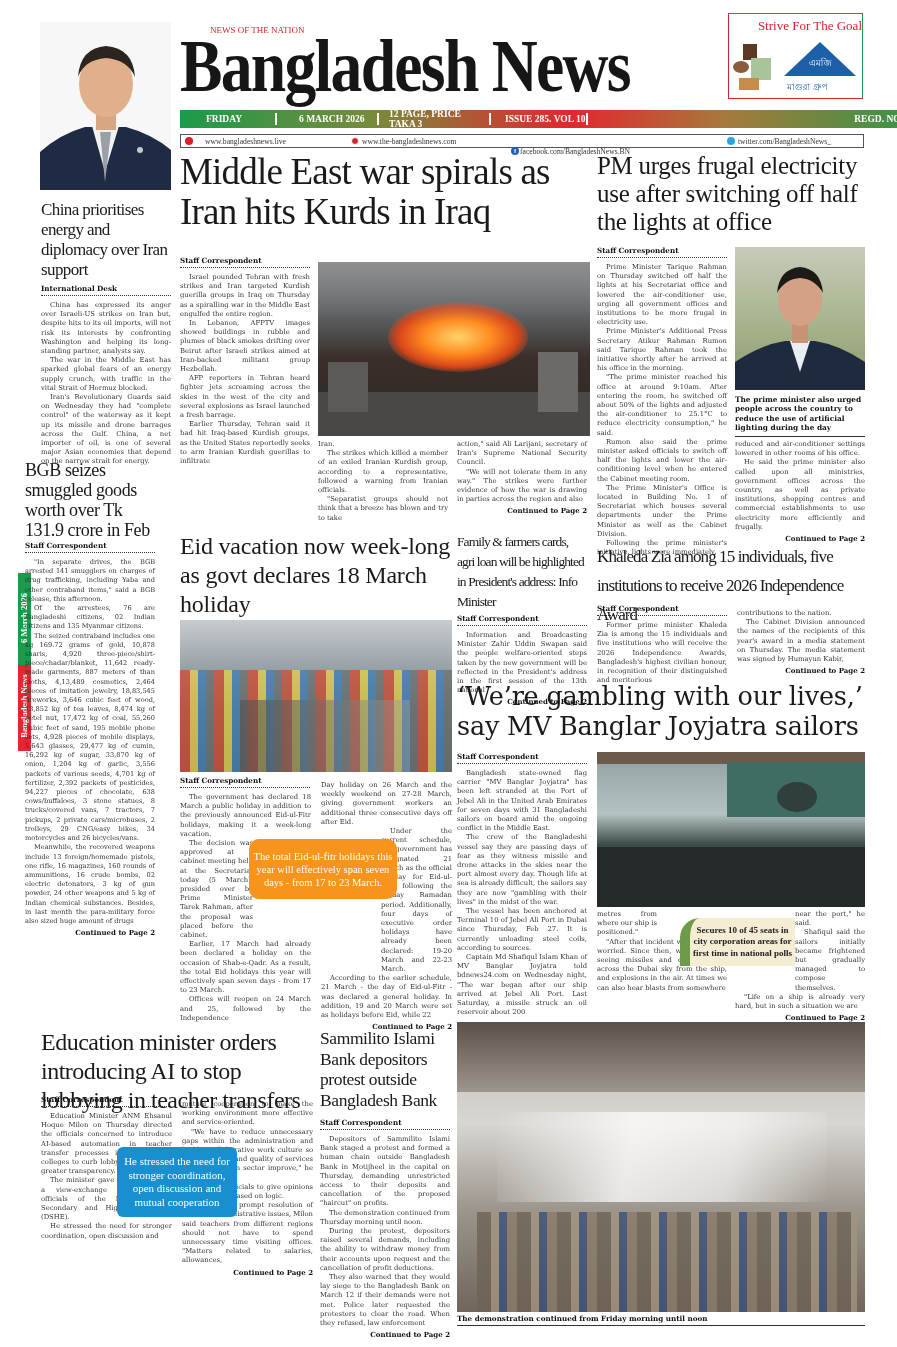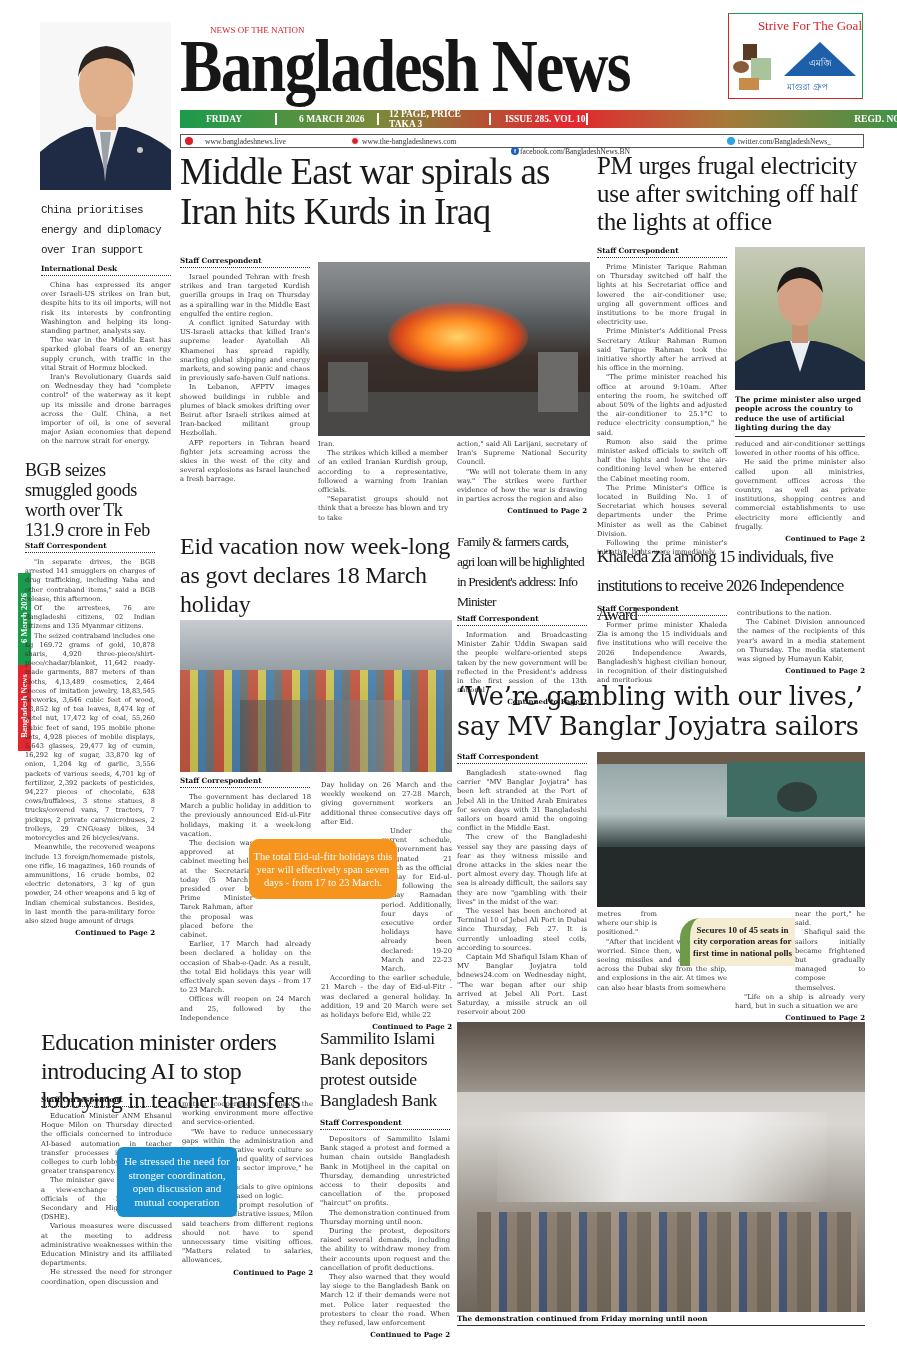--- a/index.html
+++ b/index.html
@@ -79,21 +79,21 @@
 </div>
 
 <div class="abs" style="left:18px;top:573px;width:13px;height:178px;">
   <div style="position:absolute;left:0;top:0;width:13px;height:92px;background:#1a9b4b;"></div>
   <div style="position:absolute;left:0;top:92px;width:13px;height:86px;background:#e3262f;"></div>
   <div style="position:absolute;left:-40px;top:40px;width:92px;transform:rotate(-90deg);color:#fff;font-weight:bold;font-size:8.5px;font-family:'Liberation Serif',serif;text-align:center;white-space:nowrap;">6 March 2026</div>
   <div style="position:absolute;left:-37px;top:128px;width:86px;transform:rotate(-90deg);color:#fff;font-weight:bold;font-size:8.5px;font-family:'Liberation Serif',serif;text-align:center;white-space:nowrap;overflow:hidden;">Bangladesh News</div>
 </div>
 
 <div class="abs" style="left:41px;top:200px;width:130px;">
-  <div class="hl" style="font-size:11px;line-height:20px;letter-spacing:-0.6px;font-family:Liberation Mono, monospace;">China prioritises energy and diplomacy over Iran support</div>
+  <div class="hl" style="font-size:17px;line-height:20px;letter-spacing:-0.6px;">China prioritises energy and diplomacy over Iran support</div>
   <div class="byline" style="margin-top:4px;">International Desk</div>
   <div class="body">
     <p>China has expressed its anger over Israeli-US strikes on Iran but, despite hits to its oil imports, will not risk its interests by confronting Washington and helping its long-standing partner, analysts say.</p>
     <p>The war in the Middle East has sparked global fears of an energy supply crunch, with traffic in the vital Strait of Hormuz blocked.</p>
     <p>Iran's Revolutionary Guards said on Wednesday they had "complete control" of the waterway as it kept up its missile and drone barrages across the Gulf. China, a net importer of oil, is one of several major Asian economies that depend on the narrow strait for energy.</p>
   </div>
 </div>
 
 <div class="abs" style="left:25px;top:460px;width:130px;">
   <div class="hl" style="font-size:18px;line-height:20px;letter-spacing:-0.4px;">BGB seizes smuggled goods worth over Tk 131.9 crore in Feb</div>
@@ -105,23 +105,23 @@
     <p>Meanwhile, the recovered weapons include 13 foreign/homemade pistols, one rifle, 16 magazines, 160 rounds of ammunitions, 16 crude bombs, 02 electric detonators, 3 kg of gun powder, 24 other weapons and 5 kg of Indian chemical substances. Besides, in last month the para-military force also sized huge amount of drugs</p>
   </div>
   <div class="cont">Continued to Page 2</div>
 </div>
 
 <div class="abs hl" style="left:180px;top:152px;width:410px;font-size:37px;line-height:40px;letter-spacing:-0.8px;">Middle East war spirals as Iran hits Kurds in Iraq</div>
 <div class="abs" style="left:180px;top:256px;width:410px;">
   <div class="byline" style="width:130px;">Staff Correspondent</div>
   <div class="body" style="width:130px;">
     <p>Israel pounded Tehran with fresh strikes and Iran targeted Kurdish guerilla groups in Iraq on Thursday as a spiralling war in the Middle East engulfed the entire region.</p>
-    <p>A conflict ignited Saturday with US-Israeli attacks that killed Iran's supreme leader Ayatollah Ali Khamenei has spread rapidly, snarling global shipping and energy markets, and sowing panic and chaos in previously safe-haven Gulf nations.</p>
     <p>In Lebanon, AFPTV images showed buildings in rubble and plumes of black smokes drifting over Beirut after Israeli strikes aimed at Iran-backed militant group Hezbollah.</p>
     <p>AFP reporters in Tehran heard fighter jets screaming across the skies in the west of the city and several explosions as Israel launched a fresh barrage.</p>
+    <p>Earlier Thursday, Tehran said it had hit Iraq-based Kurdish groups, as the United States reportedly seeks to arm Iranian Kurdish guerillas to infiltrate</p>
   </div>
 </div>
 <div class="abs photo" style="left:318px;top:262px;width:272px;height:174px;background:linear-gradient(180deg,#6f7376 0%,#55595c 35%,#3a2f2a 55%,#2c2724 100%);">
   <div style="position:absolute;left:70px;top:40px;width:140px;height:70px;border-radius:50%;background:radial-gradient(ellipse at center,#ffd36b 0%,#ff8a1f 35%,#d9461a 60%,rgba(60,40,30,0) 75%);"></div>
   <div style="position:absolute;left:0;top:0;width:272px;height:60px;background:linear-gradient(180deg,#8b8f92,rgba(90,90,90,0));"></div>
   <div style="position:absolute;left:0;top:130px;width:272px;height:44px;background:#4a4846;"></div>
   <div style="position:absolute;left:10px;top:100px;width:40px;height:50px;background:#5c5a58;"></div>
   <div style="position:absolute;left:220px;top:90px;width:40px;height:60px;background:#6b6a68;"></div>
 </div>
 <div class="abs body" style="left:318px;top:440px;width:130px;">
@@ -253,21 +253,20 @@
   <span style="font-family:'Liberation Serif',serif;font-weight:bold;color:#222;font-size:9px;line-height:11.5px;padding:0 3px;">Secures 10 of 45 seats in city corporation areas for first time in national polls</span>
 </div>
 
 <div class="abs hl" style="left:41px;top:1028px;width:270px;font-size:24px;line-height:29px;letter-spacing:-0.5px;">Education minister orders introducing AI to stop lobbying in teacher transfers</div>
 <div class="abs" style="left:41px;top:1095px;width:272px;">
   <div class="byline" style="width:130px;">Staff Correspondent</div>
   <div style="display:flex;gap:10px;">
     <div class="body" style="width:131px;">
       <p style="padding-right:0">Education Minister ANM Ehsanul Hoque Milon on Thursday directed the officials concerned to introduce AI-based automation in teacher transfer processes in schools and colleges to curb lobbying and ensure greater transparency.</p>
       <p>The minister gave the directive at a view-exchange meeting with officials of the Directorate of Secondary and Higher Education (DSHE).</p>
-      <p>Various measures were discussed at the meeting to address administrative weaknesses within the Education Ministry and its affiliated departments.</p>
       <p>He stressed the need for stronger coordination, open discussion and</p>
     </div>
     <div style="width:131px;margin-top:-12px;">
       <div class="body">
         <p style="text-indent:0">mutual cooperation to make the working environment more effective and service-oriented.</p>
         <p>"We have to reduce unnecessary gaps within the administration and build a collaborative work culture so that the speed and quality of services in the education sector improve," he said.</p>
         <p>He urged officials to give opinions fearlessly and based on logic.</p>
         <p>Emphasising prompt resolution of teachers' administrative issues, Milon said teachers from different regions should not have to spend unnecessary time visiting offices. "Matters related to salaries, allowances,</p>
       </div>
       <div class="cont">Continued to Page 2</div>

